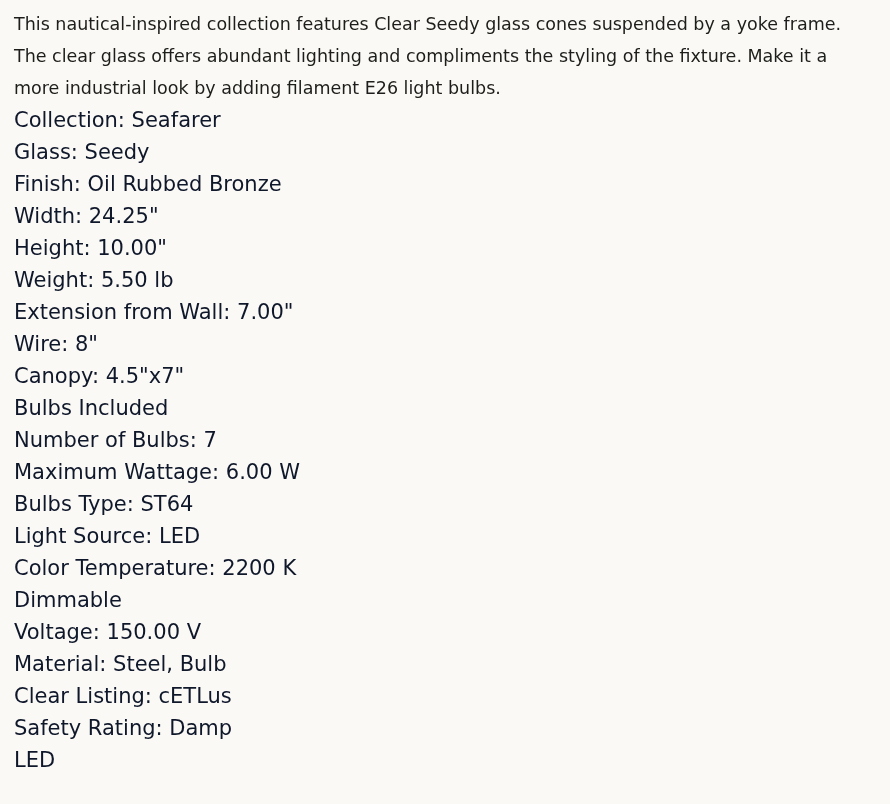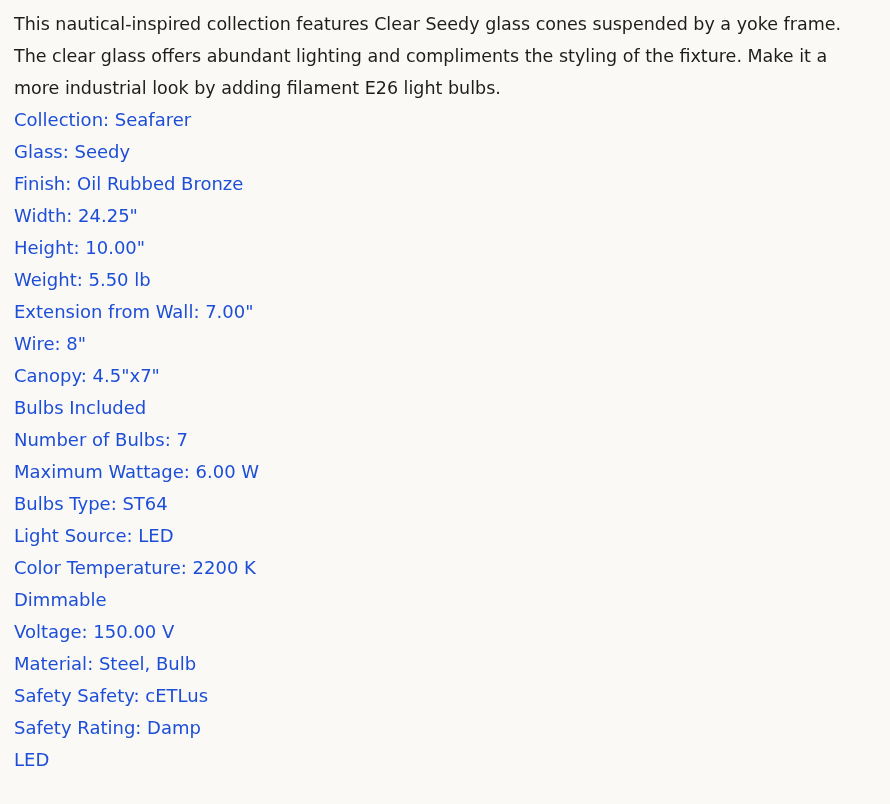--- a/index.html
+++ b/index.html
@@ -24,23 +24,23 @@
     margin: 0 7px 0 0;
     max-width: 828px;
     color: #1d1d1b;
   }
   .spec-list {
     list-style: none;
     margin: 0;
     padding: 0;
   }
   .spec-list li {
-    font-size: 18px;
+    font-size: 21px;
     line-height: 32px;
-    color: #1d4ed8;
+    color: #0f172a;
     white-space: nowrap;
   }
 </style>
 </head>
 <body>
 
 <div class="product-description">
   <p class="intro-paragraph">This nautical-inspired collection features Clear Seedy glass cones suspended by a yoke frame. The clear glass offers abundant lighting and compliments the styling of the fixture. Make it a more industrial look by adding filament E26 light bulbs.</p>
   <ul class="spec-list">
     <li>Collection: Seafarer</li>
@@ -54,17 +54,17 @@
     <li>Canopy: 4.5"x7"</li>
     <li>Bulbs Included</li>
     <li>Number of Bulbs: 7</li>
     <li>Maximum Wattage: 6.00 W</li>
     <li>Bulbs Type: ST64</li>
     <li>Light Source: LED</li>
     <li>Color Temperature: 2200 K</li>
     <li>Dimmable</li>
     <li>Voltage: 150.00 V</li>
     <li>Material: Steel, Bulb</li>
-    <li>Safety Safety: cETLus</li>
+    <li>Clear Listing: cETLus</li>
     <li>Safety Rating: Damp</li>
     <li>LED</li>
   </ul>
 </div>
 
 </body></html>

